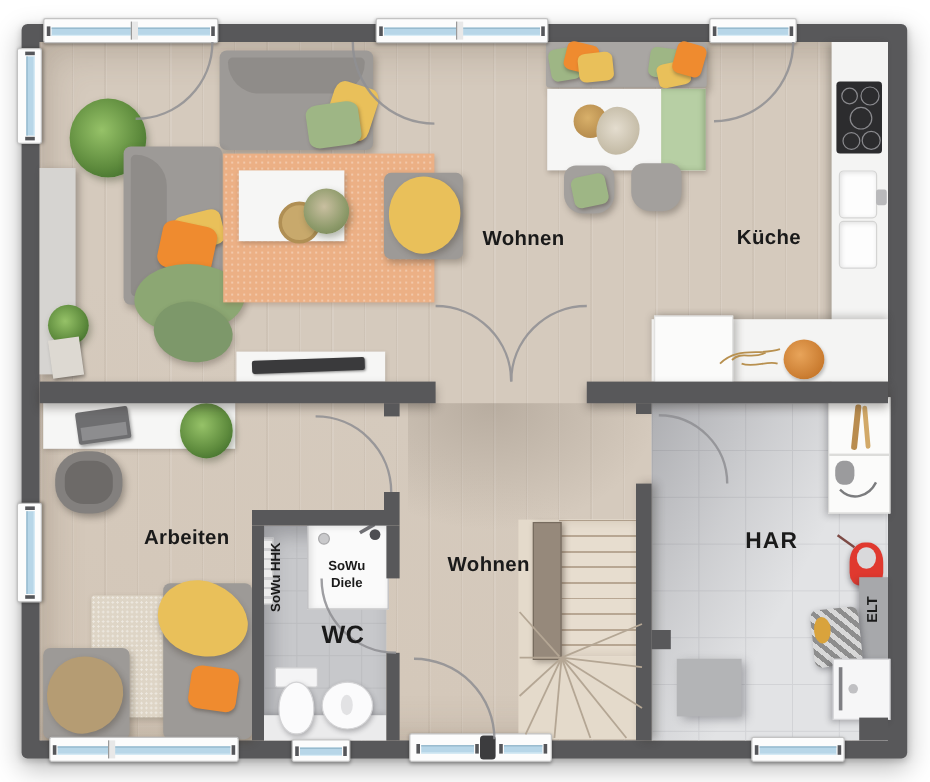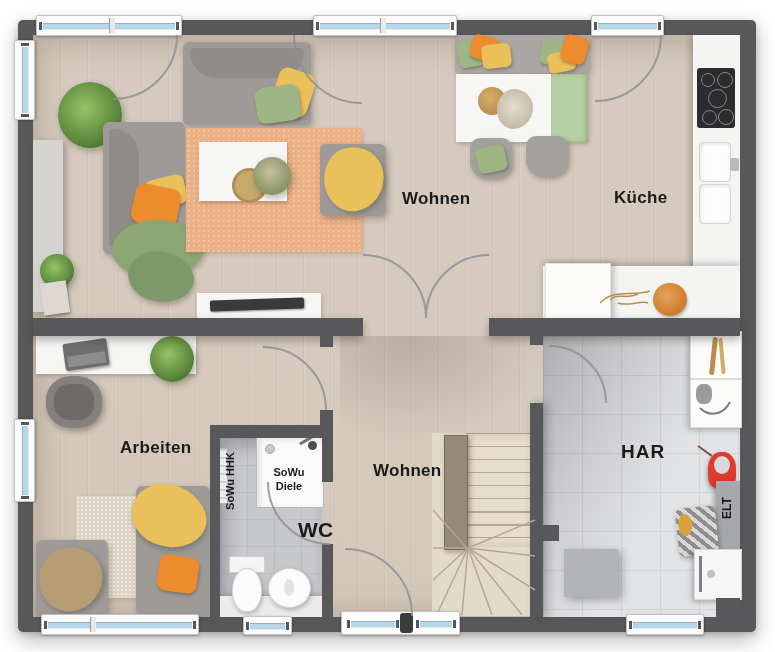--- a/index.html
+++ b/index.html
@@ -283,21 +283,21 @@
     <g stroke="#7b7c7e" stroke-width="2" fill="none">
       <path d="M700,408 C710,418 724,414 730,402"></path>
     </g>
     <line x1="712" y1="456" x2="698" y2="446" stroke="#7d4a45" stroke-width="2"></line>
   </svg>
 
   <div class="label" style="left:402px;top:189px;">Wohnen</div>
   <div class="label" style="left:614px;top:188px;">Küche</div>
   <div class="label" style="left:120px;top:438px;">Arbeiten</div>
   <div class="label" style="left:373px;top:461px;">Wohnen</div>
-  <div class="label" style="left:298px;top:518px;font-size:21px;font-weight:700;">WC</div>
+  <div class="label" style="left:268px;top:518px;font-size:21px;font-weight:700;">WC</div>
   <div class="label" style="left:621px;top:441px;font-size:19px;font-weight:700;letter-spacing:1px;">HAR</div>
 
   <div class="label-sm" style="left:259px;top:466px;width:60px;">
     <span>SoWu</span><br>
     <span>Diele</span>
   </div>
   <div class="label-sm rot" style="left:201px;top:474px;width:60px;height:14px;">SoWu HHK</div>
   <div class="label-sm rot" style="left:712px;top:501px;width:30px;height:14px;font-size:12px;">ELT</div>
 </div>
 

